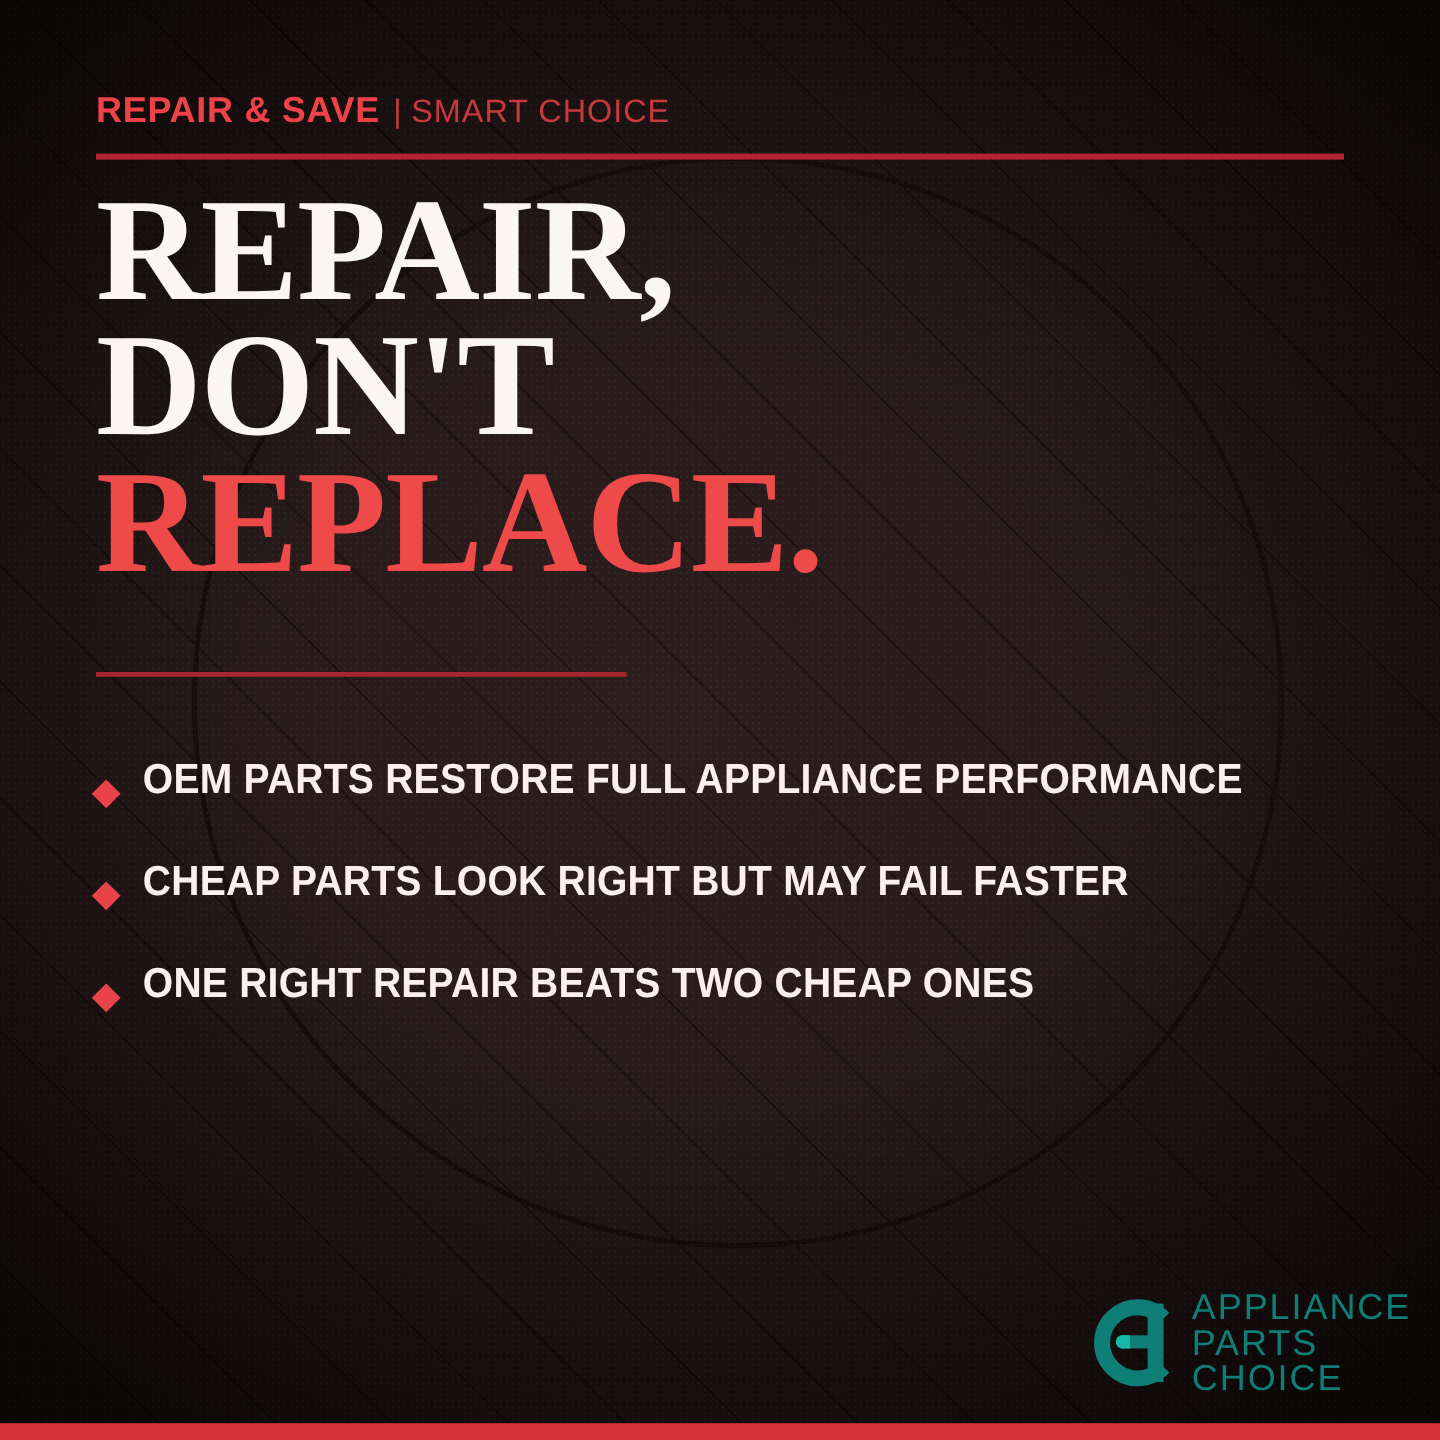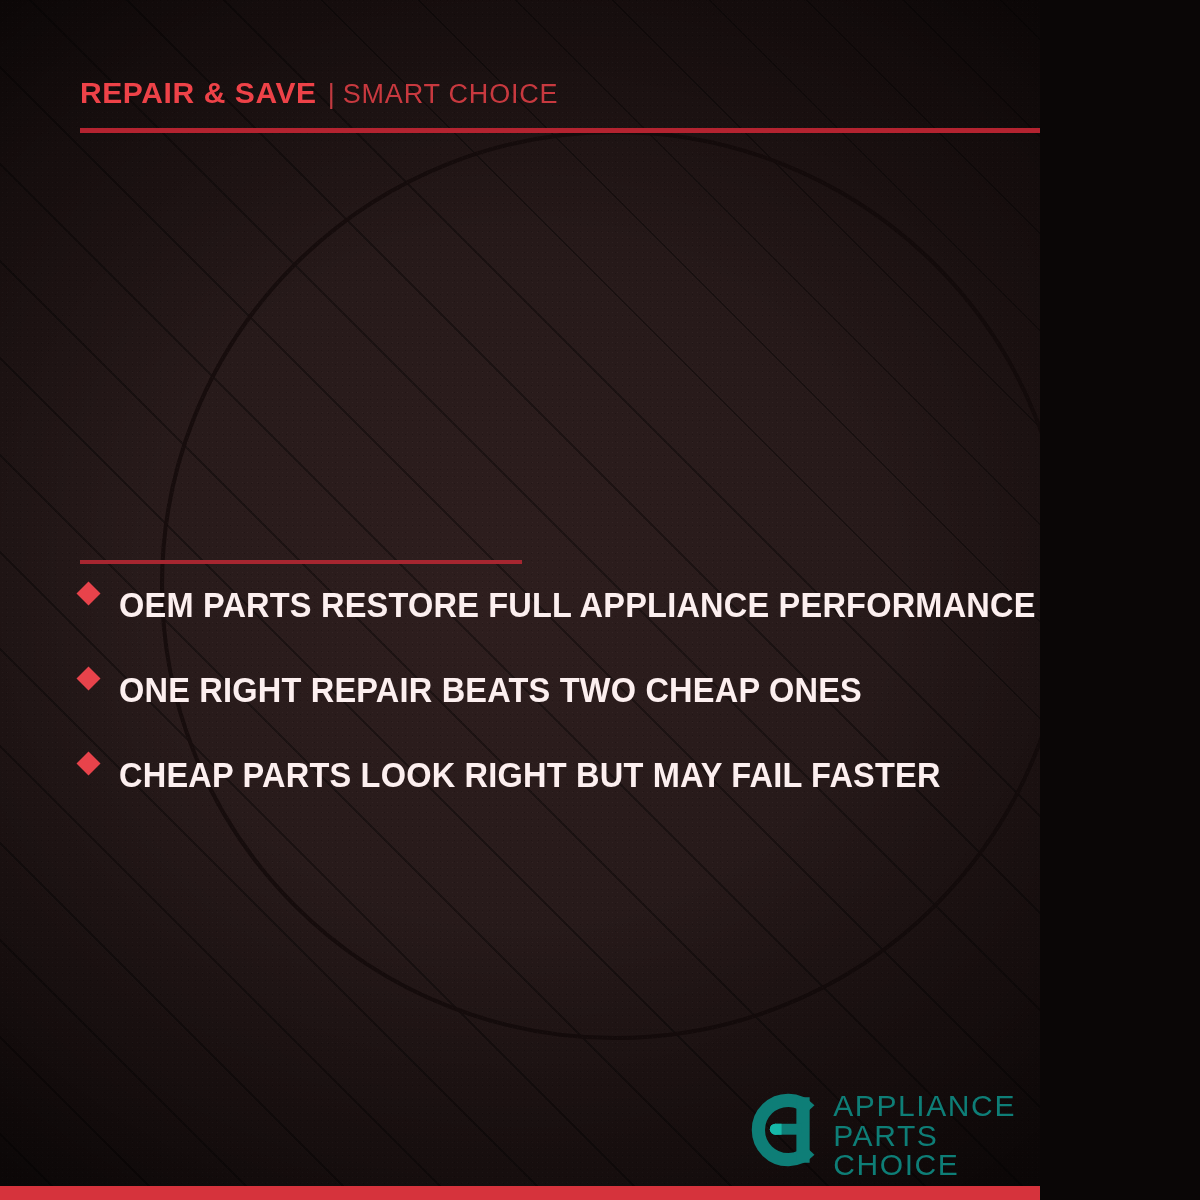--- a/index.html
+++ b/index.html
@@ -3,21 +3,21 @@
 <meta charset="utf-8">
 <style>
   html, body {
     margin: 0;
     padding: 0;
     background: #0a0606;
   }
 
   #poster {
     position: relative;
-    width: 1040px;
+    width: 1200px;
     height: 1200px;
     overflow: hidden;
     background-color: #241717;
     font-family: "Liberation Sans", sans-serif;
     text-decoration: underline;
   }
 
   
   .bg-base {
     position: absolute;
@@ -139,21 +139,21 @@
 
   
   .bullets {
     position: absolute;
     left: 80px;
     top: 585px;
     width: 1070px;
   }
   .bullet-row {
     display: flex;
-    align-items: flex-start;
+    align-items: flex-end;
     height: 85px;
   }
   .diamond {
     width: 17px;
     height: 17px;
     background: #E8434B;
     transform: rotate(45deg);
     flex: 0 0 auto;
     margin-right: 22px;
   }
@@ -165,23 +165,23 @@
     color: #FCEFEF;
     white-space: nowrap;
     transform: scaleX(0.93);
     transform-origin: left center;
   }
 
   
   .logo {
     position: absolute;
     right: 24px;
-    bottom: 20px;
-    display: flex;
-    align-items: flex-start;
+    bottom: 36px;
+    display: flex;
+    align-items: center;
     margin-top: 28px;
   }
   .logo-mark {
     width: 78px;
     height: 78px;
     position: relative;
     margin-right: 14px;
     flex: 0 0 auto;
   }
   .logo-words {
@@ -221,38 +221,43 @@
   <div class="content">
 
     <div class="eyebrow">
       <span class="eyebrow-strong">REPAIR &amp; SAVE</span>
       <span class="eyebrow-sep">|</span>
       <span class="eyebrow-light">SMART CHOICE</span>
     </div>
 
     <div class="rule-top"></div>
 
+    <div class="headline">
+      <span class="hl-line hl-white">REPAIR,</span>
+      <span class="hl-line hl-white">DON'T</span>
+      <span class="hl-line hl-red">REPLACE.</span>
+    </div>
 
     <div class="rule-mid"></div>
 
     <div class="bullets">
 
       <div class="bullet-row">
         <span class="diamond"></span>
         <span class="bullet-text">OEM PARTS RESTORE FULL APPLIANCE PERFORMANCE</span>
       </div>
 
       <div class="bullet-row">
         <span class="diamond"></span>
-        <span class="bullet-text">ONE RIGHT REPAIR BEATS TWO CHEAP ONES</span>
+        <span class="bullet-text">CHEAP PARTS LOOK RIGHT BUT MAY FAIL FASTER</span>
       </div>
 
       <div class="bullet-row">
         <span class="diamond"></span>
-        <span class="bullet-text">CHEAP PARTS LOOK RIGHT BUT MAY FAIL FASTER</span>
+        <span class="bullet-text">ONE RIGHT REPAIR BEATS TWO CHEAP ONES</span>
       </div>
 
 
     </div>
 
     <div class="logo">
       <div class="logo-mark">
         <svg viewBox="0 0 100 100" width="78" height="78" aria-hidden="true">
 
           <path d="M88 24 A38 38 0 1 0 88 76" fill="none" stroke="#0E7E77" stroke-width="17" stroke-linecap="butt"></path>

